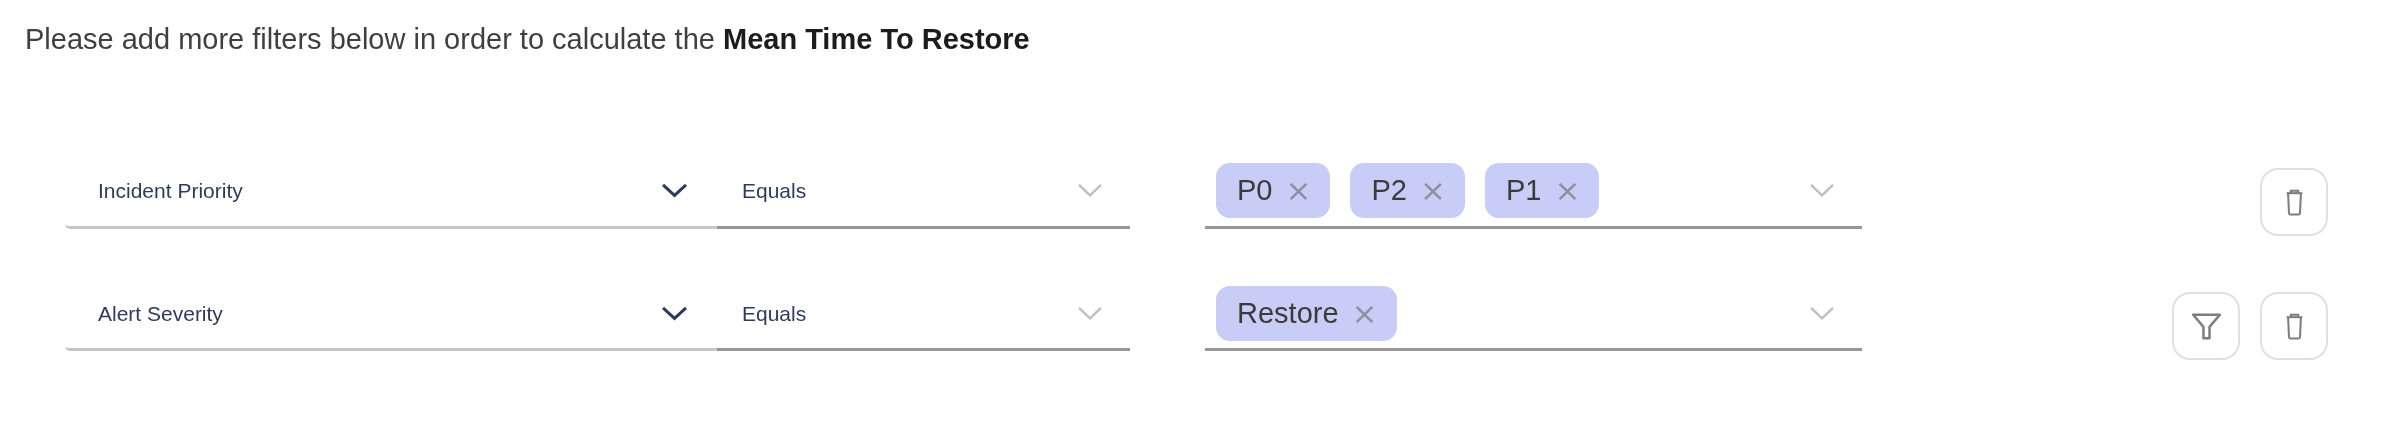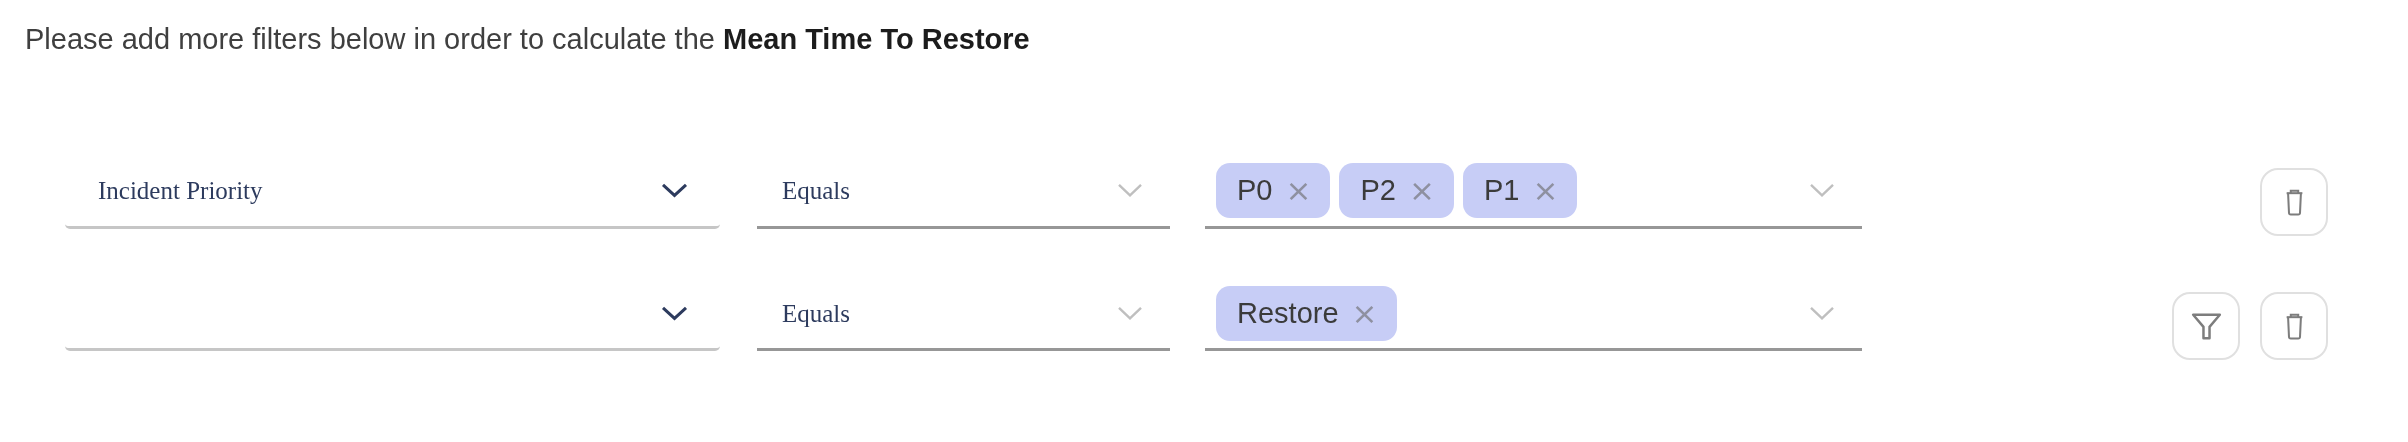--- a/index.html
+++ b/index.html
@@ -42,34 +42,34 @@
     display: flex; align-items: center;
     background: #fff;
     cursor: pointer;
   }
   .field.primary { border-bottom: 3px solid var(--underline-primary); border-radius: 0 0 5px 5px; }
   .field.secondary { border-bottom: 3px solid var(--underline-secondary); }
 
   .row1 { top: 155px; height: 74px; }
   .row2 { top: 279px; height: 72px; }
   .f1 { left: 65px;  width: 655px; padding-left: 33px; }
-  .f2 { left: 757px; width: 413px; padding-left: 25px; }
+  .f2 { left: 717px; width: 413px; padding-left: 25px; }
   .f3 { left: 1205px; width: 657px; padding-left: 11px; }
 
   .flabel {
-    font-size: 25px; color: var(--field-label); font-family: Liberation Serif, serif;
+    font-size: 21px; color: var(--field-label);
   }
   .chev {
     position: absolute; right: 32px; top: 50%;
     transform: translateY(-54%);
   }
   .chev.dark { color: var(--field-label); }
   .chev.light { color: var(--chevron-muted); right: 27px; }
 
-  .tags { display: flex; align-items: center; gap: 9px; }
+  .tags { display: flex; align-items: center; gap: 20px; }
   .tag {
     display: inline-flex; align-items: center;
     height: 55px; padding: 0 19px 0 21px;
     background: var(--tag-bg); border-radius: 14px;
   }
   .tag-label { font-size: 29px; color: var(--tag-text); }
   .tag-x {
     margin-left: 13px; font-size: 31px; line-height: 1;
     color: var(--tag-close); cursor: pointer;
     font-family: "DejaVu Sans", sans-serif;
@@ -131,20 +131,21 @@
 
   <button class="icon-btn btn-trash-1">
     <svg width="27" height="39" viewBox="0 0 24 26" fill="none">
       <path d="M8.7 4.7 V2.6 H15.3 V4.7" stroke="currentColor" stroke-width="1.8"></path>
       <path d="M5 4.7 H19" stroke="currentColor" stroke-width="1.8"></path>
       <path d="M6.3 4.7 L7.1 22.1 C7.15 23.1 7.85 23.7 8.7 23.7 H15.3 C16.15 23.7 16.85 23.1 16.9 22.1 L17.7 4.7" stroke="currentColor" stroke-width="1.8"></path>
     </svg>
   </button>
 
   <div class="field primary row2 f1">
+    <span class="flabel">Alert Severity</span>
     <svg class="chev dark" width="27" height="16" viewBox="0 0 27 16" fill="none">
       <polyline points="2,2.5 13.5,13 25,2.5" stroke="currentColor" stroke-width="3"></polyline>
     </svg>
   </div>
 
   <div class="field secondary row2 f2">
     <span class="flabel">Equals</span>
     <svg class="chev light" width="26" height="15" viewBox="0 0 26 15" fill="none">
       <polyline points="2,2 13,12.5 24,2" stroke="currentColor" stroke-width="2.4"></polyline>
     </svg>

